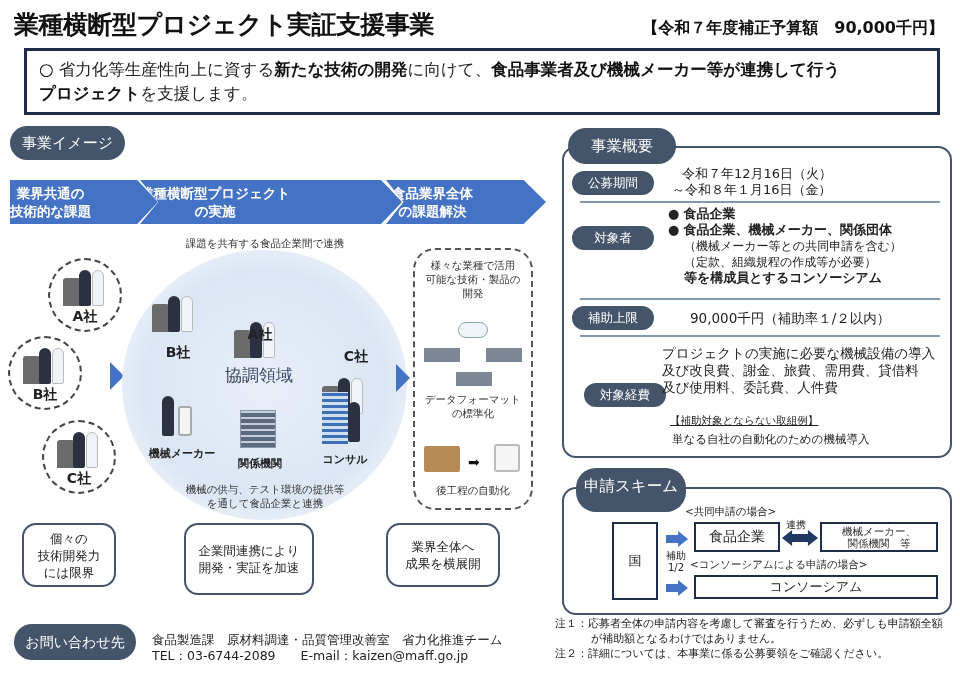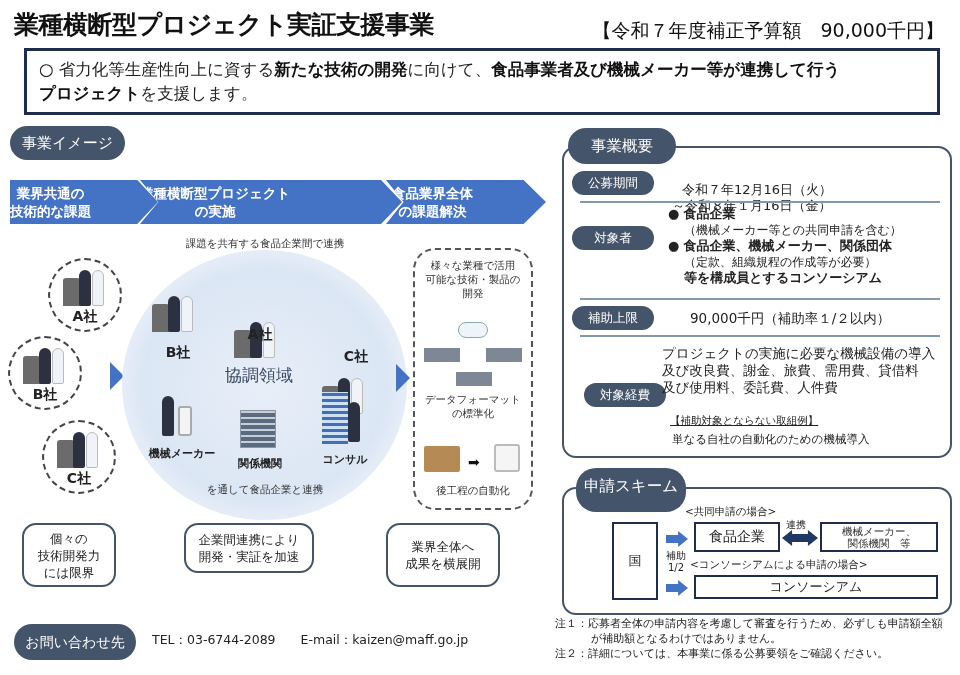--- a/index.html
+++ b/index.html
@@ -1,20 +1,20 @@
 <!DOCTYPE html>
 <html><head>
 <meta charset="utf-8">
 <style>
   * { box-sizing: border-box; margin: 0; padding: 0; }
   body { width: 960px; height: 675px; background: #fff; position: relative; overflow: hidden;
          font-family: "DejaVu Sans", "Liberation Sans", sans-serif; color: #222; }
   .abs { position: absolute; }
   .title { left: 14px; top: 8px; font-size: 25px; font-weight: bold; letter-spacing: -0.5px; color: #111; }
-  .budget { right: 16px; top: 18px; font-size: 19px; font-weight: normal; color: #111; }
+  .budget { right: 16px; top: 18px; font-size: 16px; font-weight: bold; color: #111; }
   .lead { left: 24px; top: 48px; width: 916px; height: 67px; border: 3px solid #1f2d4a;
           padding: 7px 12px 0 12px; font-size: 16.5px; line-height: 24px; color: #222; }
   .lead b { font-weight: bold; color: #111; }
   .pill { background: #44546a; color: #fff; border-radius: 20px; text-align: center; }
   .sec-pill { left: 10px; top: 126px; width: 115px; height: 34px; line-height: 34px; font-size: 15px; }
   .chev { top: 180px; height: 44px; background: #4472c4; color: #fff; font-weight: bold;
           font-size: 13.5px; line-height: 18px; text-align: center; display: flex; align-items: center; justify-content: flex-start; }
   .chev1 { left: 10px; width: 148px; clip-path: polygon(0 0, 86% 0, 100% 50%, 86% 100%, 0 100%); padding-right: 20px; }
   .chev2 { left: 140px; width: 262px; clip-path: polygon(0 0, 92% 0, 100% 50%, 92% 100%, 0 100%, 7% 50%); }
   .chev3 { left: 386px; width: 160px; clip-path: polygon(0 0, 86% 0, 100% 50%, 86% 100%, 0 100%, 11% 50%); padding-left: 6px; padding-right: 16px;}
@@ -136,20 +136,21 @@
 <div class="abs co-label" style="left:146px;top:446px;width:72px;font-size:11px;">機械メーカー</div>
 <div class="abs" style="left:240px;top:410px;width:36px;height:38px;background:repeating-linear-gradient(0deg,#5a6b80 0 4px,#c7ced8 4px 6px);border:1px solid #8a96a6;"></div>
 <div class="abs co-label" style="left:232px;top:456px;width:56px;font-size:11px;">関係機関</div>
 <div class="abs" style="left:322px;top:392px;width:46px;height:52px;">
   <div style="position:absolute;left:0;top:0;width:26px;height:52px;background:repeating-linear-gradient(0deg,#3f6fb5 0 3px,#cfe0f2 3px 6px);"></div>
   <div style="position:absolute;left:26px;top:10px;width:12px;height:40px;background:#2b3140;border-radius:6px 6px 2px 2px;"></div>
 </div>
 <div class="abs co-label" style="left:320px;top:452px;width:50px;font-size:11px;">コンサル</div>
 
 <div class="abs small" style="left:150px;top:482px;width:230px;line-height:14px;">
+  <div>機械の供与、テスト環境の提供等</div>
   <div>を通して食品企業と連携</div>
 </div>
 
 <div class="abs arrow-right" style="left:396px;top:364px;"></div>
 
 <div class="abs dash-box"></div>
 <div class="abs small" style="left:418px;top:258px;width:110px;line-height:14px;">
   <div>様々な業種で活用</div>
   <div>可能な技術・製品の</div>
   <div>開発</div>
@@ -167,53 +168,54 @@
 <div class="abs" style="left:494px;top:444px;width:26px;height:28px;border:2px solid #bbb;border-radius:3px;background:#f5f5f5;"></div>
 <div class="abs small" style="left:418px;top:484px;width:110px;">後工程の自動化</div>
 
 <div class="abs round-box" style="left:22px;top:523px;width:94px;height:64px;">
   <div>
       <div>個々の</div>
       <div>技術開発力</div>
       <div>には限界</div>
     </div>
 </div>
-<div class="abs round-box" style="left:184px;top:523px;width:130px;height:50px;">
+<div class="abs round-box" style="left:184px;top:523px;width:130px;height:72px;">
   <div>
       <div>企業間連携により</div>
       <div>開発・実証を加速</div>
     </div>
 </div>
 <div class="abs round-box" style="left:386px;top:523px;width:114px;height:64px;">
   <div>
       <div>業界全体へ</div>
       <div>成果を横展開</div>
     </div>
 </div>
 
 <div class="abs pill contact-pill">お問い合わせ先</div>
 <div class="abs contact-text">
+  <div>食品製造課　原材料調達・品質管理改善室　省力化推進チーム</div>
   <div>TEL：03-6744-2089　　E-mail：kaizen@maff.go.jp</div>
 </div>
 
 <div class="abs overview"></div>
 <div class="abs pill ov-pill">事業概要</div>
 
 <div class="abs pill row-pill" style="left:572px;top:171px;">公募期間</div>
-<div class="abs ov-text" style="left:672px;top:166px;margin-top:16px;">
+<div class="abs ov-text" style="left:672px;top:166px;">
   <div style="padding-left:10px;">令和７年12月16日（火）</div>
   <div>～令和８年１月16日（金）</div>
 </div>
 <div class="abs hr" style="left:580px;top:201px;width:360px;"></div>
 
 <div class="abs pill row-pill" style="left:572px;top:226px;">対象者</div>
 <div class="abs ov-text" style="left:668px;top:206px;line-height:16px;">
   <div><span>●</span> <b>食品企業</b></div>
+  <div><span>●</span> <b>食品企業、機械メーカー、関係団体</b></div>
   <div style="padding-left:16px;font-size:12px;">（機械メーカー等との共同申請を含む）</div>
-  <div><span>●</span> <b>食品企業、機械メーカー、関係団体</b></div>
   <div style="padding-left:16px;font-size:12px;">（定款、組織規程の作成等が必要）</div>
   <div style="padding-left:16px;"><b>等を構成員とするコンソーシアム</b></div>
 </div>
 <div class="abs hr" style="left:580px;top:298px;width:360px;"></div>
 
 <div class="abs pill row-pill" style="left:572px;top:306px;">補助上限</div>
 <div class="abs ov-text" style="left:690px;top:310px;font-size:13.5px;">90,000千円（補助率１/２以内）</div>
 <div class="abs hr" style="left:580px;top:335px;width:360px;"></div>
 
 <div class="abs pill row-pill" style="left:584px;top:383px;">対象経費</div>

